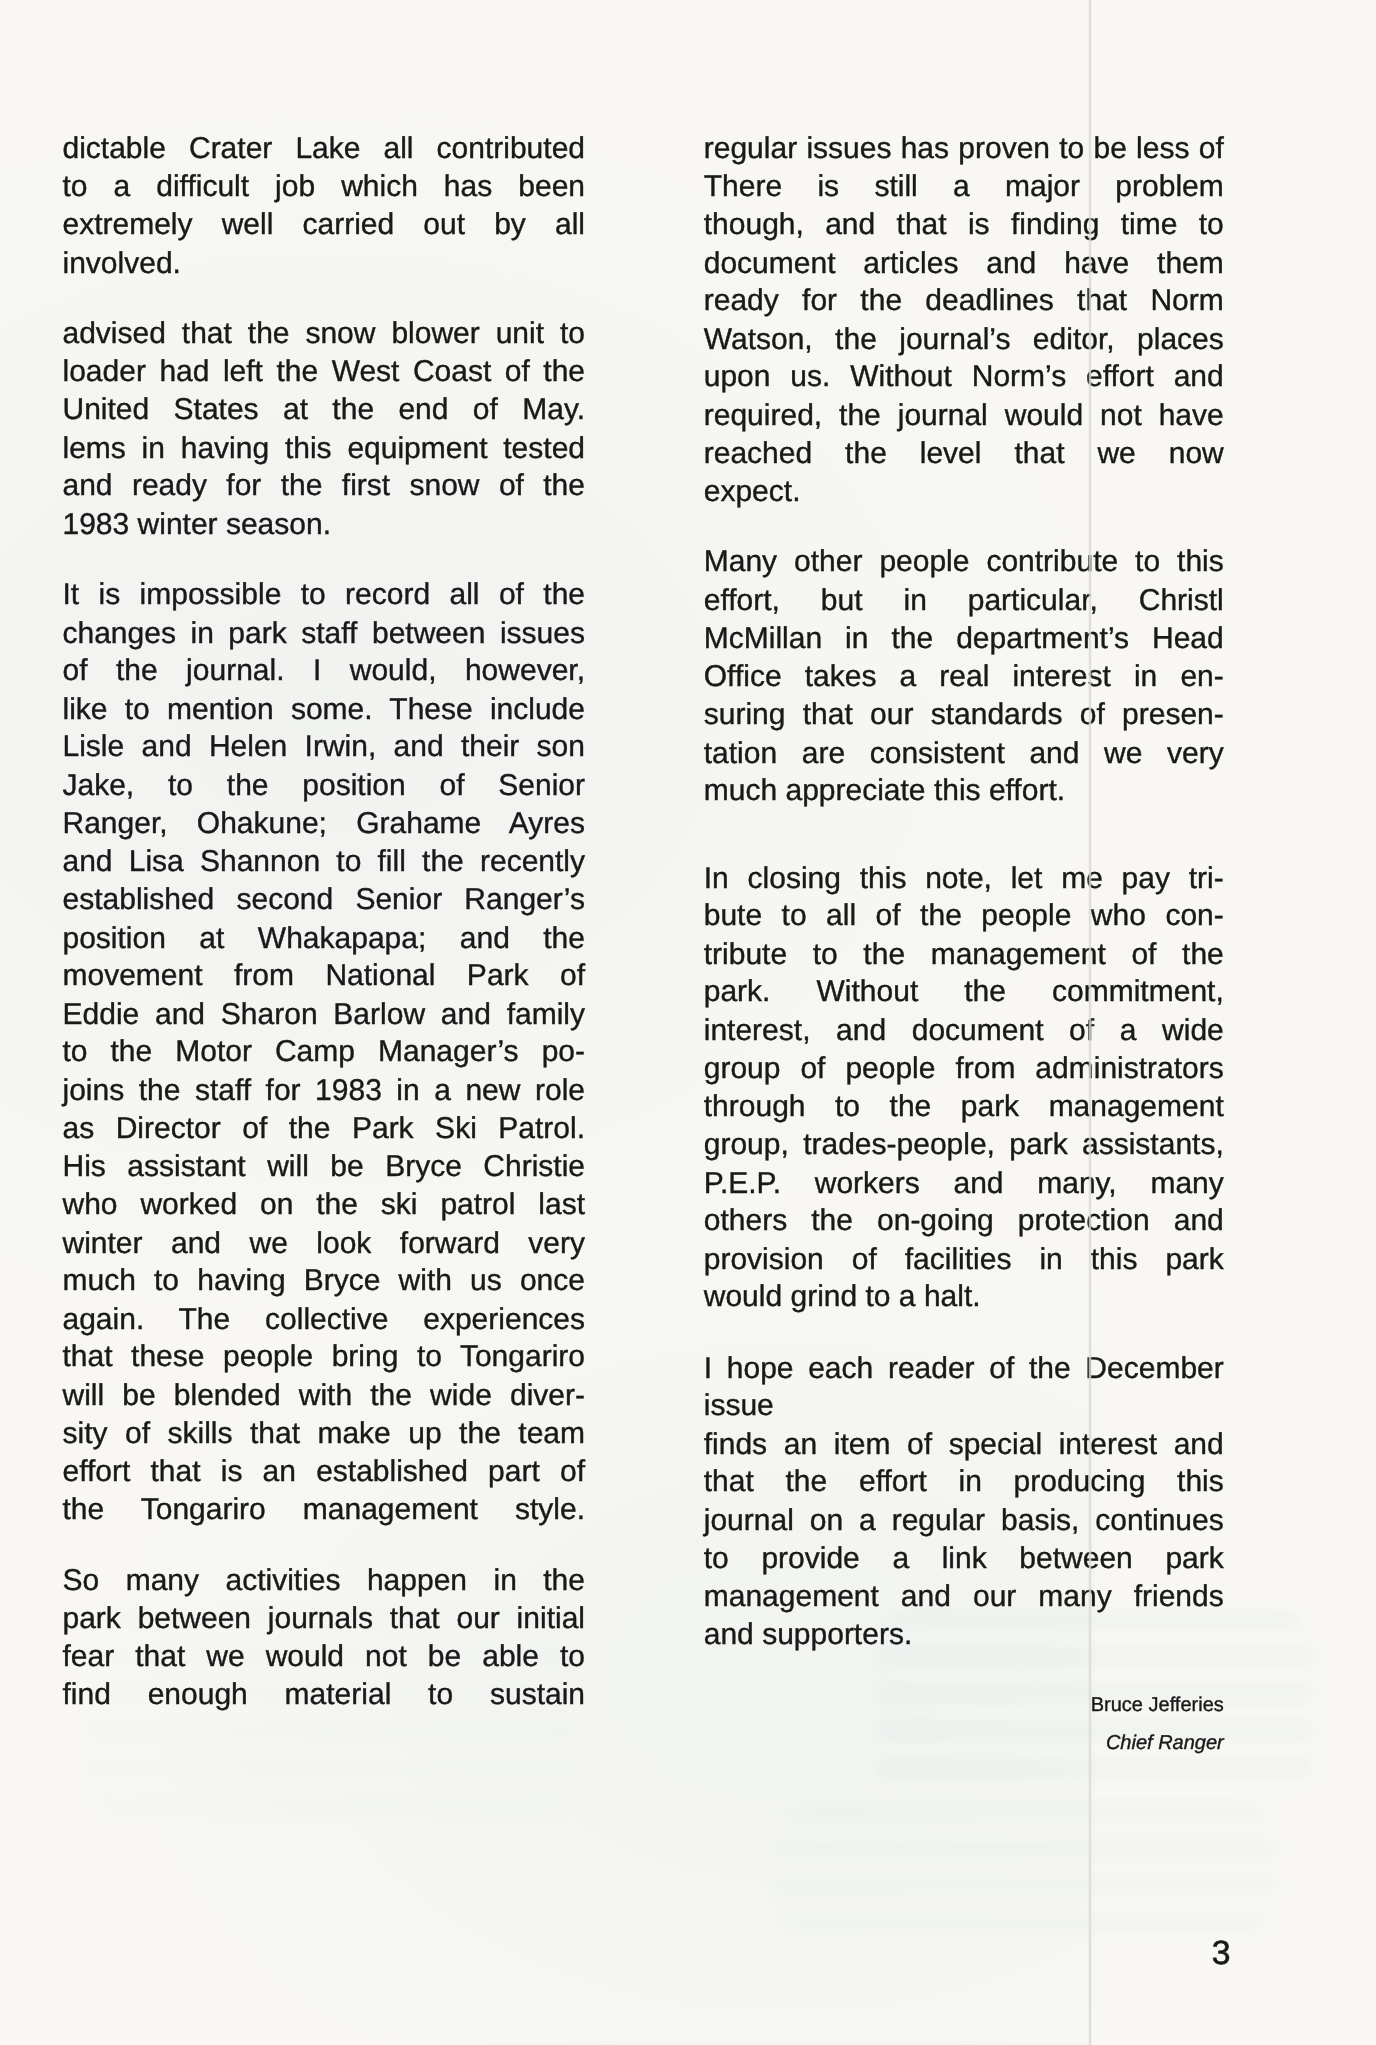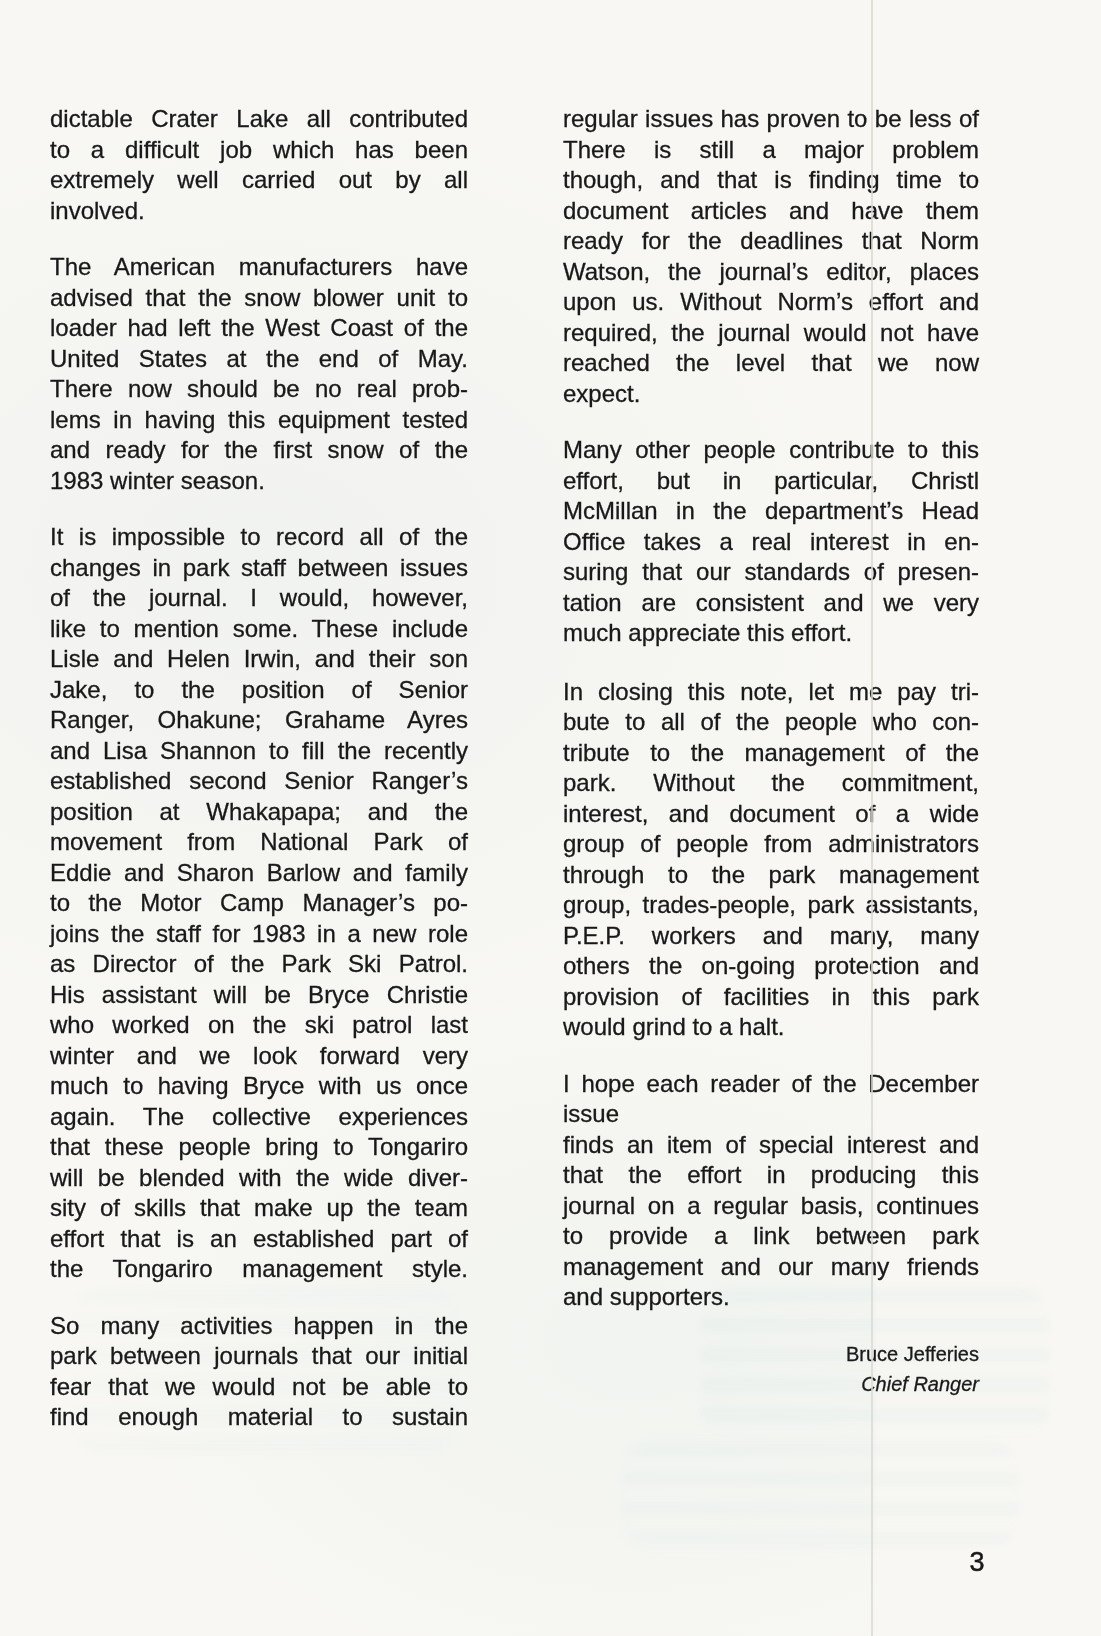--- a/index.html
+++ b/index.html
@@ -24,27 +24,27 @@
     position: absolute;
     top: 104px;
     font-size: 24px;
     line-height: 30.5px;
     -webkit-text-stroke: 0.3px #191919;
   }
   .col-left  { left: 50px;  width: 418px; }
   .col-right { left: 563px; width: 416px; }
 
   .para { margin: 0 0 26px 0; }
-  .para.extra-gap { margin-top: 28px; }
+  .para.extra-gap { margin-top: 39px; }
 
   .line { text-align: justify; text-align-last: justify; white-space: normal; }
   .line.last { text-align-last: left; }
 
   
-  .signature { text-align: right; font-size: 20px; line-height: 30.5px; }
+  .signature { text-align: right; font-size: 16px; line-height: 30.5px; }
   .sig-title { font-style: italic; }
 
   
   .page-number {
     position: absolute;
     left: 960px; top: 1546px; width: 34px;
     text-align: center;
     font-size: 27px; line-height: 32px;
     -webkit-text-stroke: 0.5px #191919;
   }
@@ -79,25 +79,23 @@
   <div class="ghost ghost-c"></div>
 
   <div class="column col-left">
       <div class="para">
         <div class="line">dictable Crater Lake all contributed</div>
         <div class="line">to a difficult job which has been</div>
         <div class="line">extremely well carried out by all</div>
         <div class="line last">involved.</div>
       </div>
       <div class="para">
-        <div class="line">The American manufacturers have</div>
         <div class="line">advised that the snow blower unit to</div>
         <div class="line">loader had left the West Coast of the</div>
         <div class="line">United States at the end of May.</div>
-        <div class="line">There now should be no real prob-</div>
         <div class="line">lems in having this equipment tested</div>
         <div class="line">and ready for the first snow of the</div>
         <div class="line last">1983 winter season.</div>
       </div>
       <div class="para">
         <div class="line">It is impossible to record all of the</div>
         <div class="line">changes in park staff between issues</div>
         <div class="line">of the journal.  I would, however,</div>
         <div class="line">like to mention some. These include</div>
         <div class="line">Lisle and Helen Irwin, and their son</div>

